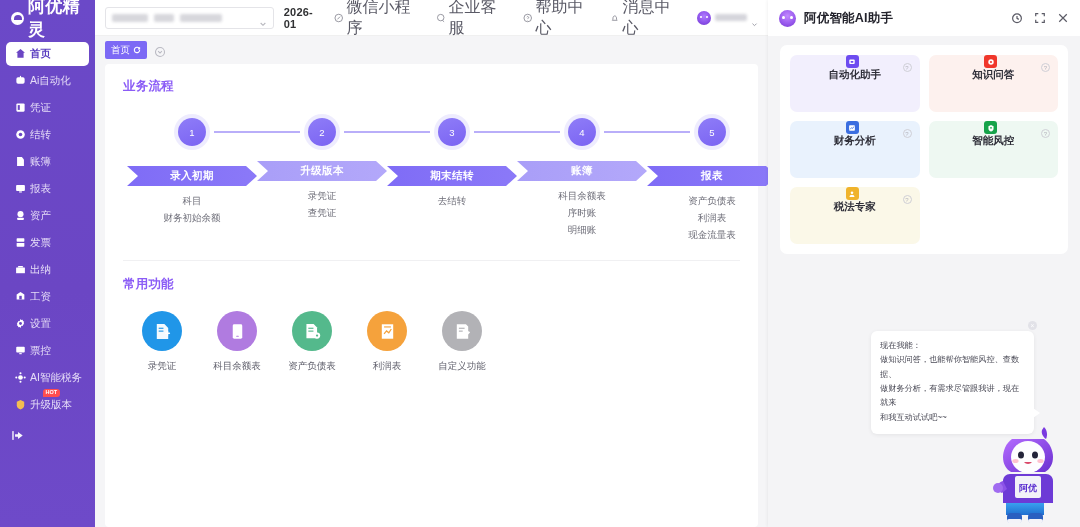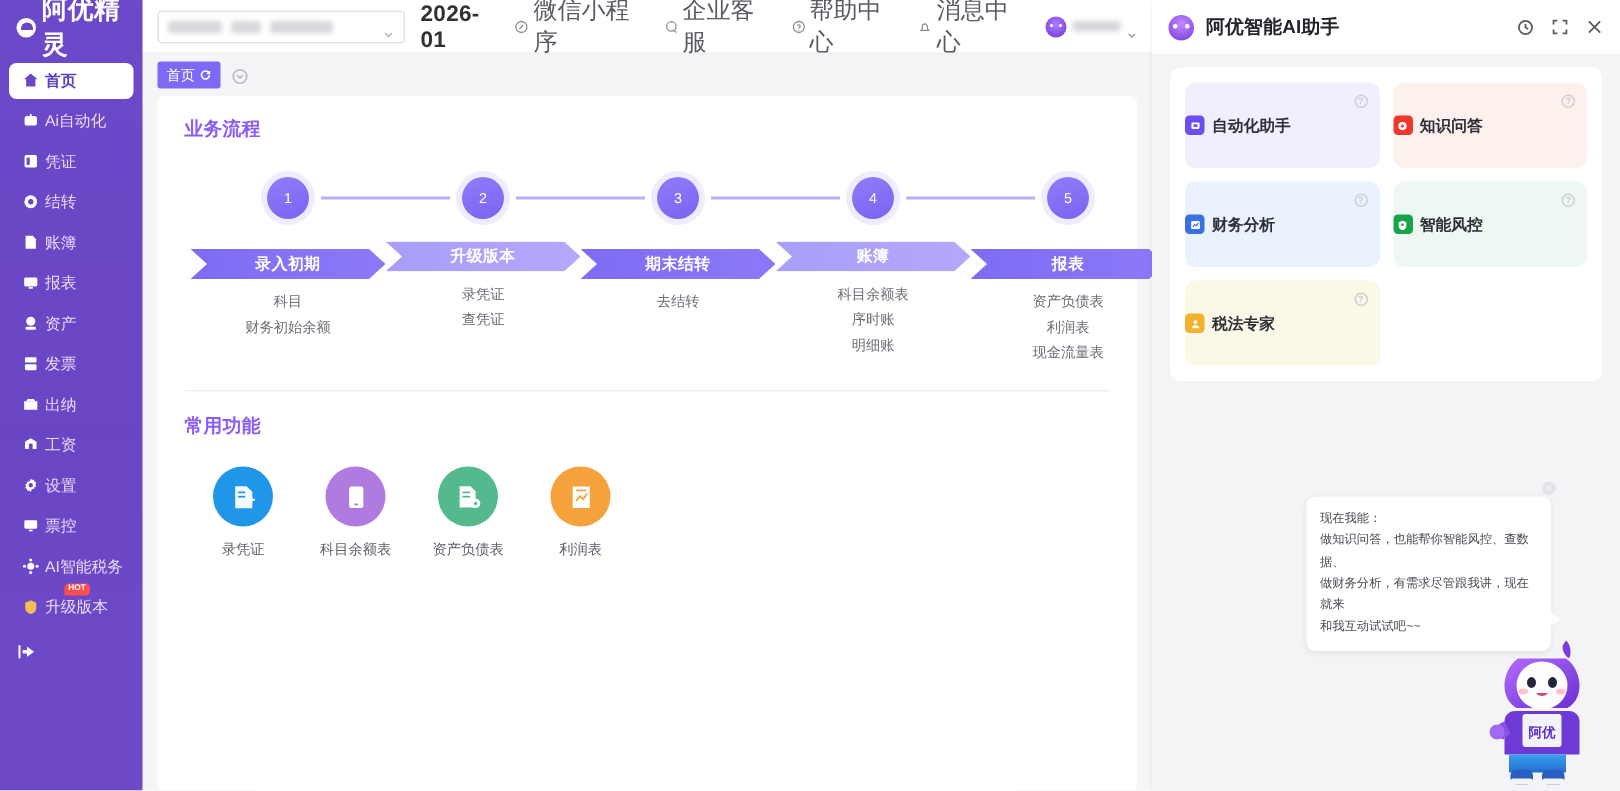--- a/index.html
+++ b/index.html
@@ -55,21 +55,21 @@
     height: 36px; background: #fff; display: flex; align-items: center;
     padding: 0 10px; gap: 10px; border-bottom: 1px solid #f0f0f0;
   }
   .period-select {
     width: 175px; height: 22px; border: 1px solid #e4e4e8; border-radius: 3px;
     display: flex; align-items: center; padding: 0 6px; background: #fff;
   }
   .blur-chip { height: 8px; border-radius: 2px; background: #d7d7dc; filter: blur(1.6px); margin-right: 6px; }
   .chev { margin-left: auto; width: 8px; height: 8px; }
   .chev svg { width: 8px; height: 8px; stroke: #b6b6bd; fill: none; stroke-width: 1.6; }
-  .period-date { font-size: 15px; color: #303133; font-weight: 600; letter-spacing: .2px; }
+  .period-date { font-size: 11px; color: #303133; font-weight: 600; letter-spacing: .2px; }
 
   .top-actions { margin-left: auto; display: flex; align-items: center; gap: 14px; }
   .top-action { display: flex; align-items: center; gap: 3px; font-size: 16px; color: #5a5a66; cursor: pointer; }
   .top-action svg { width: 10px; height: 10px; stroke: #8b8b96; fill: none; stroke-width: 1.3; }
   .user-box { display: flex; align-items: center; gap: 4px; cursor: pointer; }
   .user-avatar {
     width: 14px; height: 14px; border-radius: 50%;
     background: radial-gradient(circle at 50% 38%, #b07dff 0%, #8a4fe8 60%, #6a35c4 100%);
     position: relative; flex: 0 0 14px;
   }
@@ -167,20 +167,21 @@
   .ai-head-icons .hi { width: 12px; height: 12px; cursor: pointer; }
   .ai-head-icons svg { width: 12px; height: 12px; stroke: #5b5b66; fill: none; stroke-width: 1.4; display: block; }
 
   .ai-cards-wrap { padding: 9px 12px 0 12px; }
   .ai-cards-box { background: #fff; border-radius: 7px; padding: 10px; }
   .ai-grid { display: flex; flex-wrap: wrap; gap: 9px; }
   .ai-card {
     width: calc(50% - 4.5px); height: 57px; border-radius: 7px;
     position: relative; display: flex; align-items: center; 
     cursor: pointer;
+    flex-direction: column;
   }
   .ai-card .ac-icon {
     width: 13px; height: 13px; border-radius: 3px; margin-right: 5px;
     display: flex; align-items: center; justify-content: center; flex: 0 0 13px;
   }
   .ai-card .ac-icon svg { width: 8px; height: 8px; fill: #fff; }
   .ai-card .ac-label { font-size: 10.5px; color: #2e2e38; font-weight: 600; }
   .ai-card .q-mark {
     position: absolute; right: 8px; top: 8px; width: 9px; height: 9px;
     border-radius: 50%; border: 1px solid #cfcfd6; color: #b5b5bd;
@@ -555,20 +556,31 @@
               <div class="func-circle" style="background:#f5a23c">
                 <svg viewBox="0 0 20 20">
                     <path d="M4 2.4h12v15.2H4z"></path>
                     <polyline points="6.4,12.6 9,9.4 11.4,11.4 14,7.4" fill="none" stroke="#f5a23c" stroke-width="1.3"></polyline>
                     <rect x="6.4" y="4.6" width="7.2" height="1.2" fill="#f5a23c"></rect>
                   </svg>
               </div>
               <span class="func-label">利润表</span>
             </div>
 
+            <div class="func">
+              <div class="func-circle" style="background:#b2b2b6">
+                <svg viewBox="0 0 20 20">
+                    <path d="M4 2.4h9.6l2.4 2.4v12.8H4z"></path>
+                    <rect x="6.2" y="6" width="6" height="1.2" fill="#b2b2b6"></rect>
+                    <rect x="6.2" y="9" width="4" height="1.2" fill="#b2b2b6"></rect>
+                    <path d="M16.6 9.6 18 11l-4.6 4.6-1.8.4.4-1.8z"></path>
+                  </svg>
+              </div>
+              <span class="func-label">自定义功能</span>
+            </div>
 
           </div>
         </div>
 
       </div>
     </div>
   </section>
 
   <aside class="ai-panel">
     <div class="ai-header">

